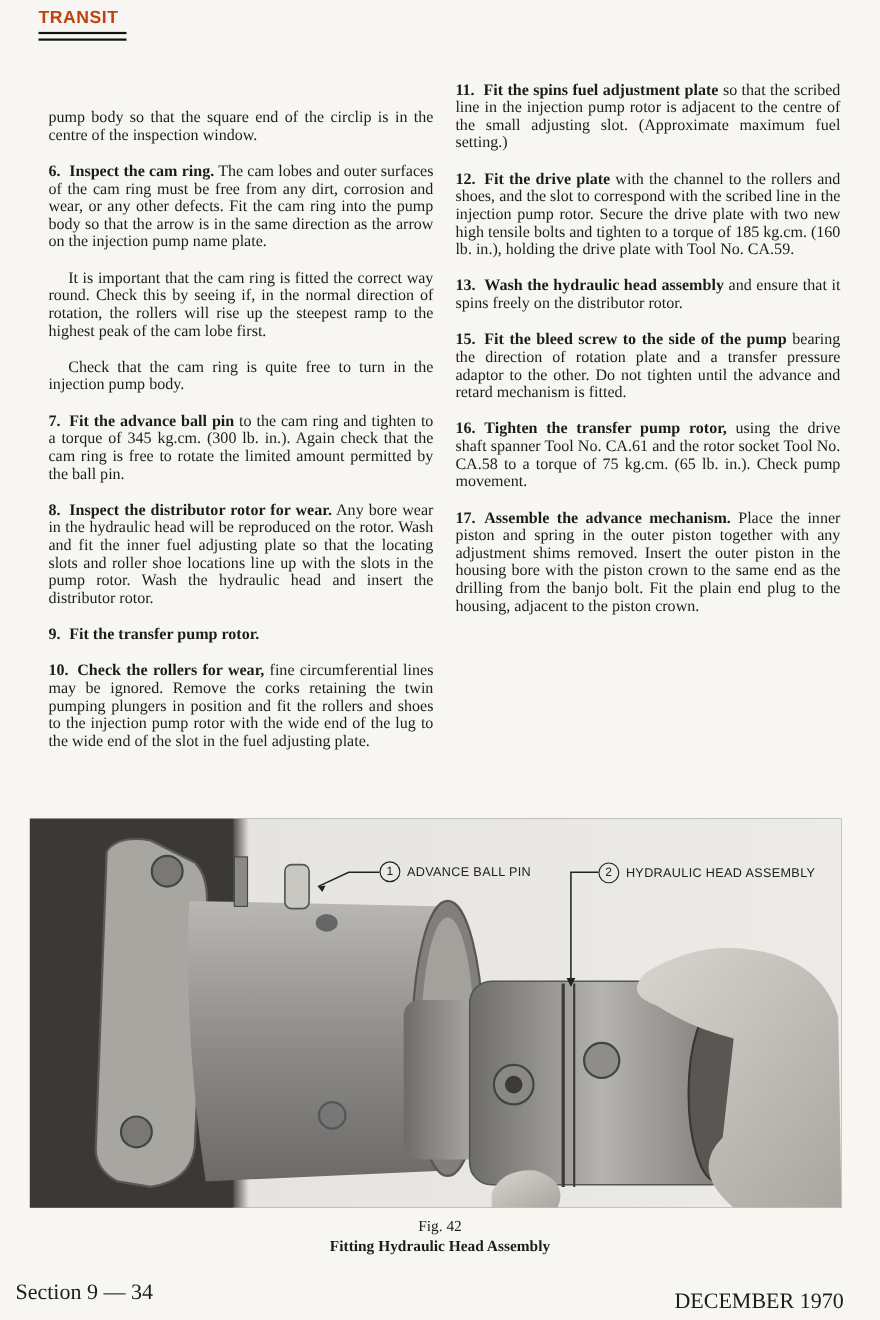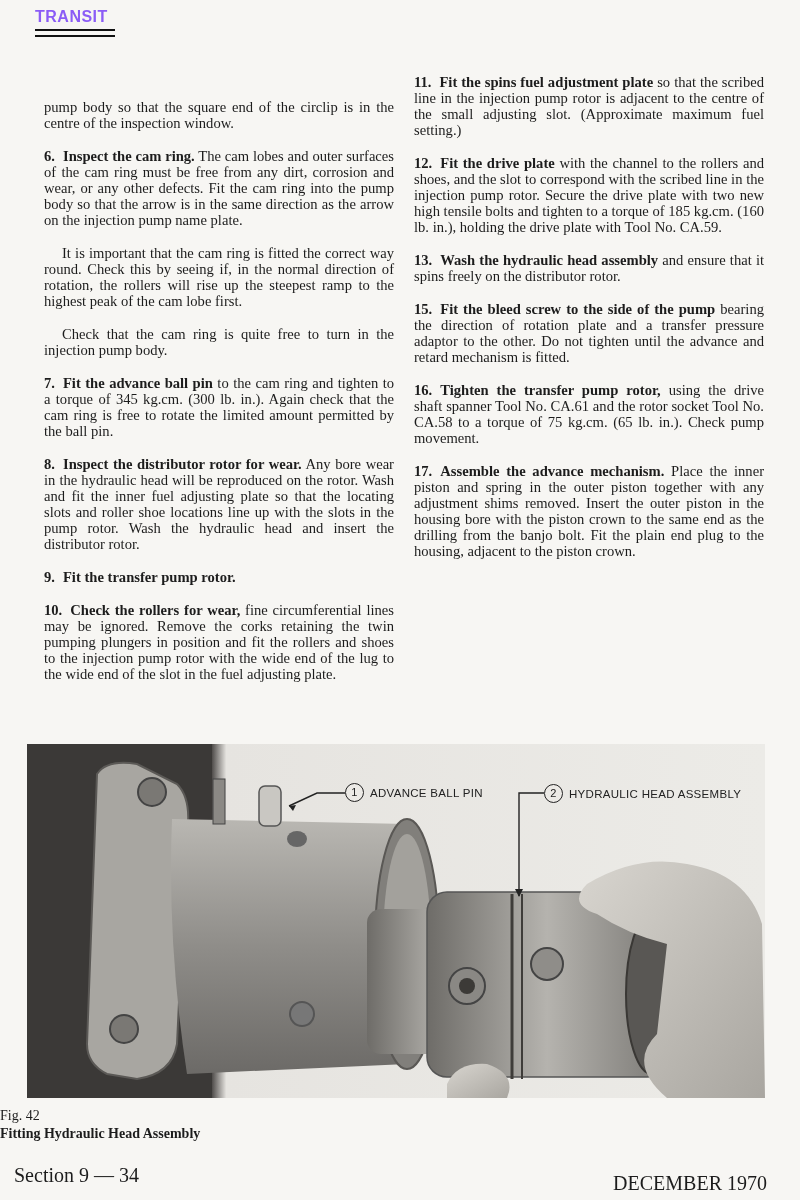--- a/index.html
+++ b/index.html
@@ -1,31 +1,31 @@
 <!DOCTYPE html>
 <html><head>
 <meta charset="utf-8">
 <style>
   html, body { margin:0; padding:0; }
   body { width:800px; height:1200px; background:#f7f6f3; position:relative; overflow:hidden;
          font-family:"DejaVu Serif", "Liberation Serif", serif; color:#1c1c1c; }
   .header { position:absolute; left:35px; top:8px; width:80px; }
-  .header .title { font-family:"Liberation Sans", sans-serif; font-weight:bold; font-size:16px; letter-spacing:0.5px; color:#8b5cf6; padding-bottom:3px; border-bottom:2px solid #111; }
+  .header .title { font-family:"Liberation Sans", sans-serif; font-weight:bold; font-size:16px; letter-spacing:0.5px; color:#c2410c; padding-bottom:3px; border-bottom:2px solid #111; }
   .header .rule2 { margin-top:4px; border-bottom:2px solid #111; }
   .col { position:absolute; top:65px; width:350px; font-family:"Liberation Serif", serif; font-size:14.6px; line-height:16px; text-align:justify; }
   .col.left { left:44px;margin-top:34px; }
   .col.right { left:414px; top:74px; }
   .col p { margin:0 0 17px 0; }
   .col p.indent { text-indent:18px; }
   .col .num { font-weight:bold; margin-right:8px; }
   .col b { font-weight:bold; }
   .figure { position:absolute; left:27px; top:744px; width:738px; height:354px; overflow:hidden; background:#8d8d8b; }
   .callout { position:absolute; font-family:"Liberation Sans", sans-serif; font-size:11.5px; color:#222; letter-spacing:0.3px; display:flex; align-items:center; }
   .callout .circ { display:inline-block; width:17px; height:17px; border:1.3px solid #222; border-radius:50%; text-align:center; line-height:17px; font-size:11px; margin-right:6px; background:#eceae6; }
-  .caption { position:absolute; left:0; width:800px; top:1107px; font-family:"Liberation Serif", serif; font-size:14px; line-height:18px; }
+  .caption { position:absolute; left:0; width:800px; top:1107px; text-align:center; font-family:"Liberation Serif", serif; font-size:14px; line-height:18px; }
   .caption .fig-title { font-weight:bold; }
   .footer-left { position:absolute; left:14px; top:1164px; font-family:"Liberation Serif", serif; font-size:20px; }
   .footer-right { position:absolute; right:33px; top:1172px; font-family:"Liberation Serif", serif; font-size:20px; }
 </style>
 </head>
 <body>
 
 <div class="header">
   <div class="title">TRANSIT</div>
   <div class="rule2"></div>

